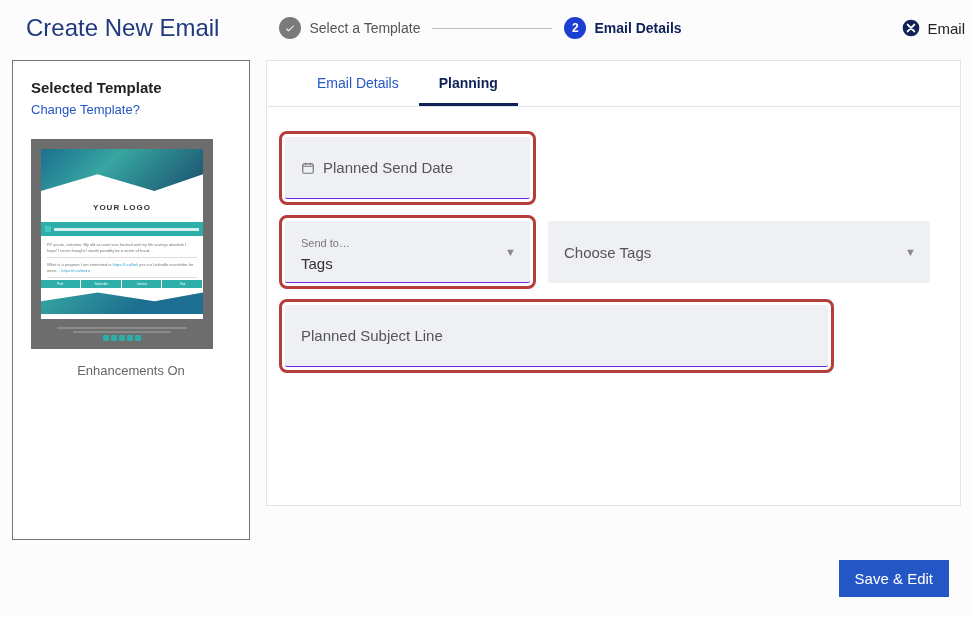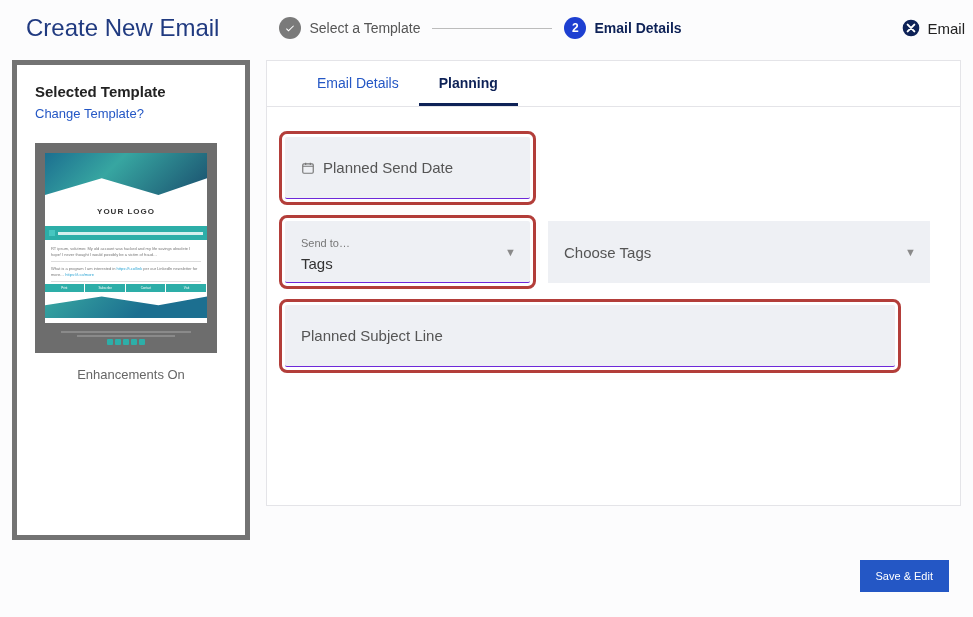--- a/index.html
+++ b/index.html
@@ -17,21 +17,21 @@
   .step-label.active { color: #0e2257; font-weight: 600; }
   .step-line { height: 1px; background: #bcbcbc; flex: 1; min-width: 80px; max-width:120px; }
   .exit { display: flex; align-items: center; gap: 6px; margin-left: auto; cursor: pointer; }
   .exit-icon { width: 20px; height: 20px; }
   .exit-label { font-size: 15px; color: #222; }
 
   
   .body { display: flex; gap: 16px; padding: 0 12px; align-items: flex-start; }
 
   
-  .sidebar { width: 238px; border: 5px solid #737373; background: #fff; padding: 18px 18px 22px 18px; min-height: 480px;}
+  .sidebar { width: 238px; border: 1px solid #737373; background: #fff; padding: 18px 18px 22px 18px; min-height: 480px;}
   .sidebar h3 { font-size: 15px; font-weight: 700; color: #222; margin-bottom: 4px; }
   .change-link { color: #2457c5; font-size: 13px; cursor: pointer; margin-bottom: 12px; display: inline-block; }
 
   .thumb { width: 182px; height: 210px; background: #6d6d6d; position: relative; margin-top: 10px; overflow:hidden;}
   .thumb-inner { position:absolute; inset:10px 10px 30px 10px; background:#fff; overflow:hidden;}
   .thumb-header { height:42px; background:linear-gradient(135deg,#1c6f90 0%, #37a6a1 40%, #1a4f6e 100%); clip-path: polygon(0 0,100% 0,100% 60%,70% 100%,35% 60%,0 100%); }
   .thumb-logo { text-align:center; font-size:8px; letter-spacing:1px; color:#333; margin:12px 0 10px 0; font-weight:600;}
   .thumb-bar { height:14px; background:#2daea8; margin: 4px 0; display:flex; align-items:center; padding:0 4px; gap:3px;}
   .thumb-bar .sq{width:6px;height:6px;background:#47c6c0;display:inline-block;}
   .thumb-bar .txt{flex:1;height:3px;background:rgba(255,255,255,.8);}
@@ -54,32 +54,32 @@
   .tab { padding: 14px 20px 12px; font-size:14px; cursor:pointer; color:#2457c5; border-bottom:3px solid transparent; font-weight:500;}
   .tab.active { color:#0e2257; font-weight:700; border-bottom-color:#0e2257; }
 
   .form-area { padding: 30px 30px 24px 18px;}
   .row { display:flex; gap:18px; margin-bottom: 22px;}
 
   .field { background:#eef0f4; height:62px; position:relative; border-bottom:1px solid #6d28d9;}
   .field.highlight { outline:3px solid #b33e3a; outline-offset:3px; border-radius:2px;}
   .field.w-230{ width:245px;}
   .field.w-flex{ flex:1;}
-  .field.w-full{ width:610px;}
+  .field.w-full{ width:543px;}
 
   .field .inner { position:absolute; inset:0; display:flex; align-items:center; padding:0 16px; }
   .field .label-float { font-size:11px; color:#777; position:absolute; top:16px; left:16px;}
   .field .value { font-size:15px; color:#333; position:absolute; bottom:10px; left:16px; right:40px;}
   .field .placeholder { font-size:15px; color:#555; display:flex; align-items:center; gap:8px;}
   .field .chev { position:absolute; right:14px; top:50%; transform:translateY(-50%); color:#8a8a8a; font-size:11px;}
   .cal-icon { width:14px; height:14px; }
 
   
   .footer { display:flex; justify-content:flex-end; padding: 20px 24px;}
-  .save-btn { background:#2457c5; color:#fff; border:none; padding: 10px 16px; font-size:11px; cursor:pointer;}
+  .save-btn { background:#2457c5; color:#fff; border:none; padding: 10px 16px; font-size:15px; cursor:pointer;}
 </style>
 </head>
 <body>
 
 <div class="header">
   <div class="title">Create New Email</div>
 
   <div class="steps">
     <div class="step">
       <div class="step-circle done">

